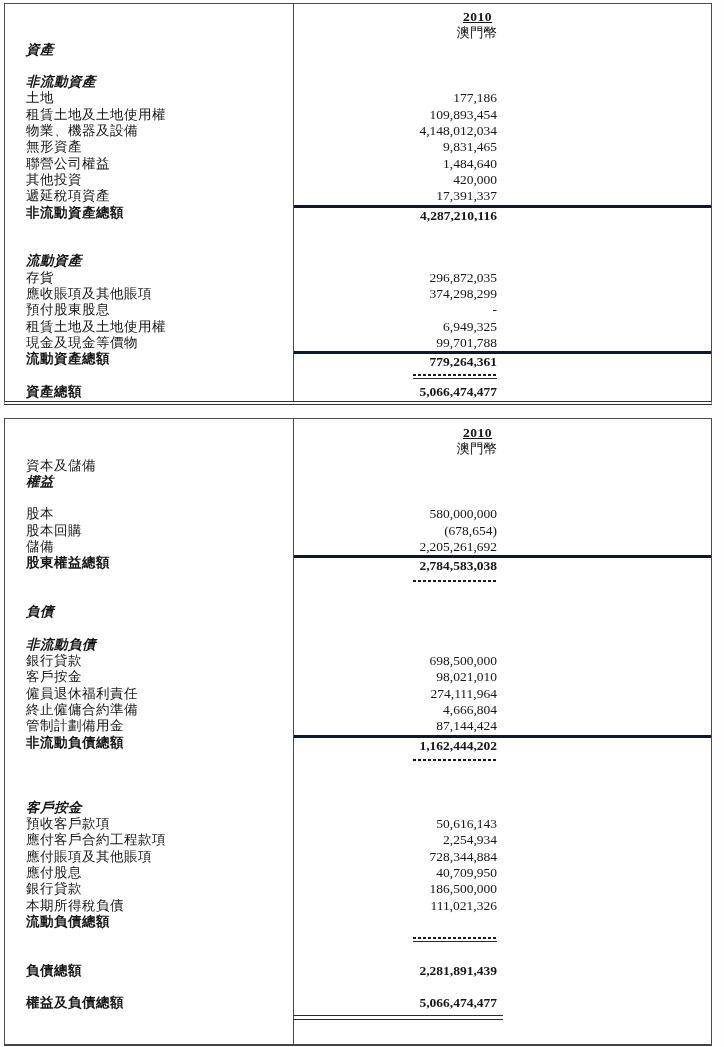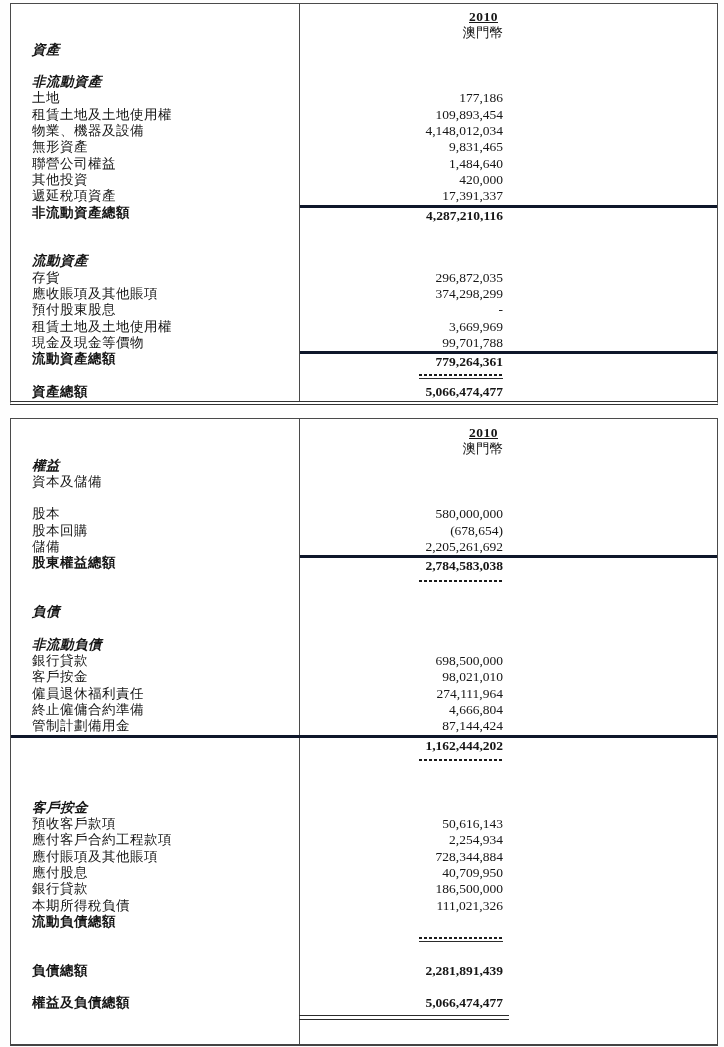--- a/index.html
+++ b/index.html
@@ -5,21 +5,21 @@
   html,body{margin:0;padding:0;}
   body{
     width:724px;height:1047px;background:#ffffff;
     font-family:"Liberation Serif","DejaVu Serif",serif;
     font-size:13.5px;color:#161616;
     -webkit-font-smoothing:antialiased;
   }
   .page{position:relative;width:724px;height:1047px;background:#fefefe;overflow:hidden;}
 
   .fin-table{
-    position:absolute;left:10px;width:708px;
+    position:absolute;left:4px;width:708px;
     border:1px solid #4a4a4a;box-sizing:border-box;background:#fff;
   }
   #table1{top:3px;height:402px;border-bottom:4px double #333;}
   #table2{top:418px;height:628px;border-bottom:2px solid #444;}
 
   .col-divider{position:absolute;left:288px;top:0;bottom:0;width:1px;background:#4a4a4a;}
 
   .rows{position:relative;}
   #table1 .rows{padding-top:5px;}
   #table2 .rows{padding-top:6px;}
@@ -140,21 +140,21 @@
         <div class="row t-item">
           <div class="cell-label">應收賬項及其他賬項</div>
           <div class="cell-value">374,298,299</div>
         </div>
         <div class="row t-item">
           <div class="cell-label">預付股東股息</div>
           <div class="cell-value">-</div>
         </div>
         <div class="row t-item">
           <div class="cell-label">租賃土地及土地使用權</div>
-          <div class="cell-value">3,669,969</div>
+          <div class="cell-value">6,949,325</div>
         </div>
         <div class="row t-item">
           <div class="cell-label">現金及現金等價物</div>
           <div class="cell-value">99,701,788</div>
         </div>
         <div class="row t-total">
           <div class="cell-label">流動資產總額</div>
           <div class="cell-value">779,264,361</div>
         </div>
         <div class="row t-dashes_underline">
@@ -174,26 +174,26 @@
       <div class="row t-header">
         <div class="cell-label"></div>
         <div class="cell-value">
           <span class="year-label">2010</span>
         </div>
       </div>
       <div class="row t-header">
         <div class="cell-label"></div>
         <div class="cell-value">澳門幣</div>
       </div>
-    <div class="row t-section">
+    <div class="row t-item">
+          <div class="cell-label">資本及儲備</div>
+          <div class="cell-value"></div>
+        </div>
+        <div class="row t-section">
           <div class="cell-label">權益</div>
-          <div class="cell-value"></div>
-        </div>
-        <div class="row t-item">
-          <div class="cell-label">資本及儲備</div>
           <div class="cell-value"></div>
         </div>
         <div class="row t-blank">
           <div class="cell-label"></div>
           <div class="cell-value"></div>
         </div>
         <div class="row t-item">
           <div class="cell-label">股本</div>
           <div class="cell-value">580,000,000</div>
         </div>
@@ -243,20 +243,21 @@
         </div>
         <div class="row t-item">
           <div class="cell-label">終止僱傭合約準備</div>
           <div class="cell-value">4,666,804</div>
         </div>
         <div class="row t-item">
           <div class="cell-label">管制計劃備用金</div>
           <div class="cell-value">87,144,424</div>
         </div>
         <div class="row t-total">
+          <div class="cell-label">非流動負債總額</div>
           <div class="cell-value">1,162,444,202</div>
         </div>
         <div class="row t-dashes">
           <div class="cell-label"></div>
           <div class="cell-value"><span class="dash-wrap"><span class="dash-line"></span></span></div>
         </div>
         <div class="row t-blank">
           <div class="cell-label"></div>
           <div class="cell-value"></div>
         </div>

